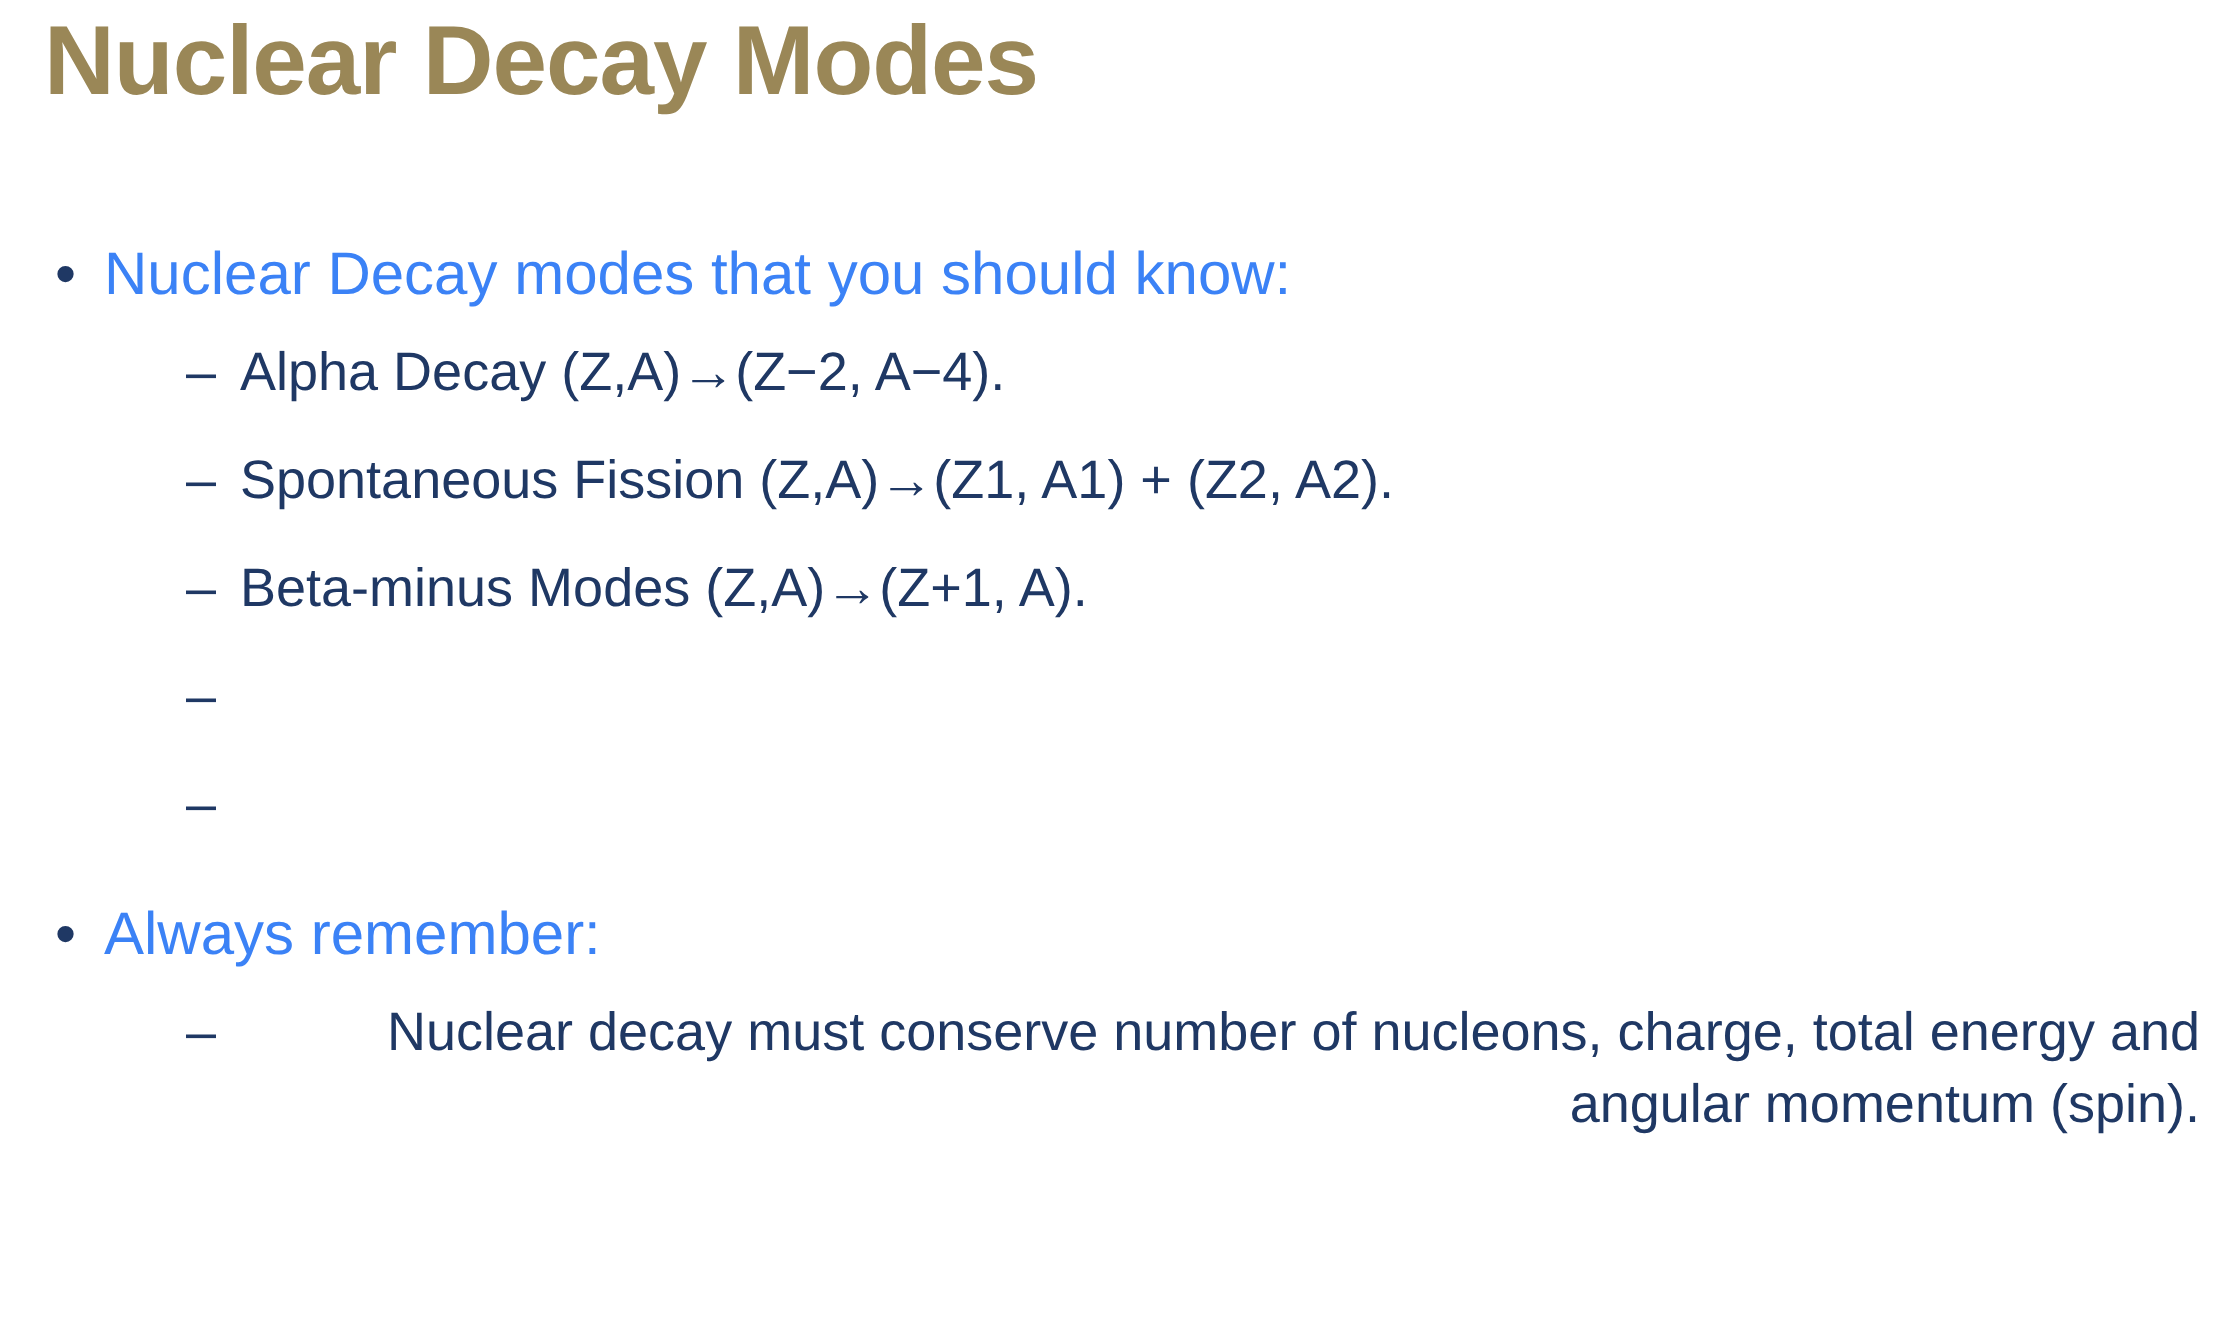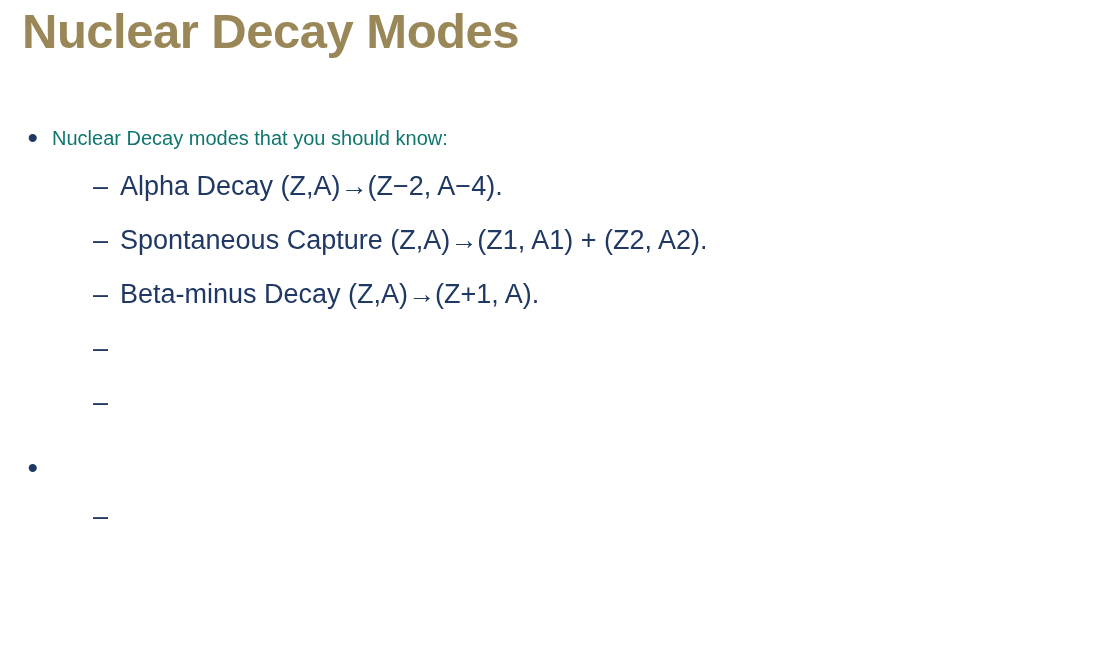--- a/index.html
+++ b/index.html
@@ -47,23 +47,23 @@
     width: 52px;
     flex: 0 0 52px;
     text-align: right;
     padding-right: 14px;
     box-sizing: border-box;
     font-size: 30px;
     line-height: 40px;
     color: #1f3864;
   }
   .bullet-l1 .text {
-    font-size: 20px;
+    font-size: 30px;
     line-height: 40px;
-    color: #0f766e;
+    color: #3b82f6;
   }
   .bullet-l2 {
     display: flex;
     align-items: flex-start;
     margin: 0 0 18px 0;
     padding: 0;
   }
   .bullet-l2 .marker {
     width: 120px;
     flex: 0 0 120px;
@@ -103,40 +103,42 @@
       <span class="text">Nuclear Decay modes that you should know:</span>
     </div>
 
     <div class="group-l2">
       <div class="bullet-l2">
         <span class="marker">–</span>
         <span class="text">Alpha Decay (Z,A)→(Z−2, A−4).</span>
       </div>
       <div class="bullet-l2">
         <span class="marker">–</span>
-        <span class="text">Spontaneous Capture (Z,A)→(Z1, A1) + (Z2, A2).</span>
+        <span class="text">Spontaneous Fission (Z,A)→(Z1, A1) + (Z2, A2).</span>
       </div>
       <div class="bullet-l2">
         <span class="marker">–</span>
-        <span class="text">Beta-minus Decay (Z,A)→(Z+1, A).</span>
+        <span class="text">Beta-minus Modes (Z,A)→(Z+1, A).</span>
       </div>
       <div class="bullet-l2">
         <span class="marker">–</span>
       </div>
       <div class="bullet-l2">
         <span class="marker">–</span>
       </div>
     </div>
 
     <div class="spacer-sm"></div>
 
     <div class="bullet-l1">
       <span class="marker">•</span>
+      <span class="text">Always remember:</span>
     </div>
 
     <div class="group-l2 tight">
       <div class="bullet-l2">
         <span class="marker">–</span>
+        <span class="text">Nuclear decay must conserve number of nucleons, charge, total energy and angular momentum (spin).</span>
       </div>
     </div>
 
   </div>
 </div>
 
 </body></html>

